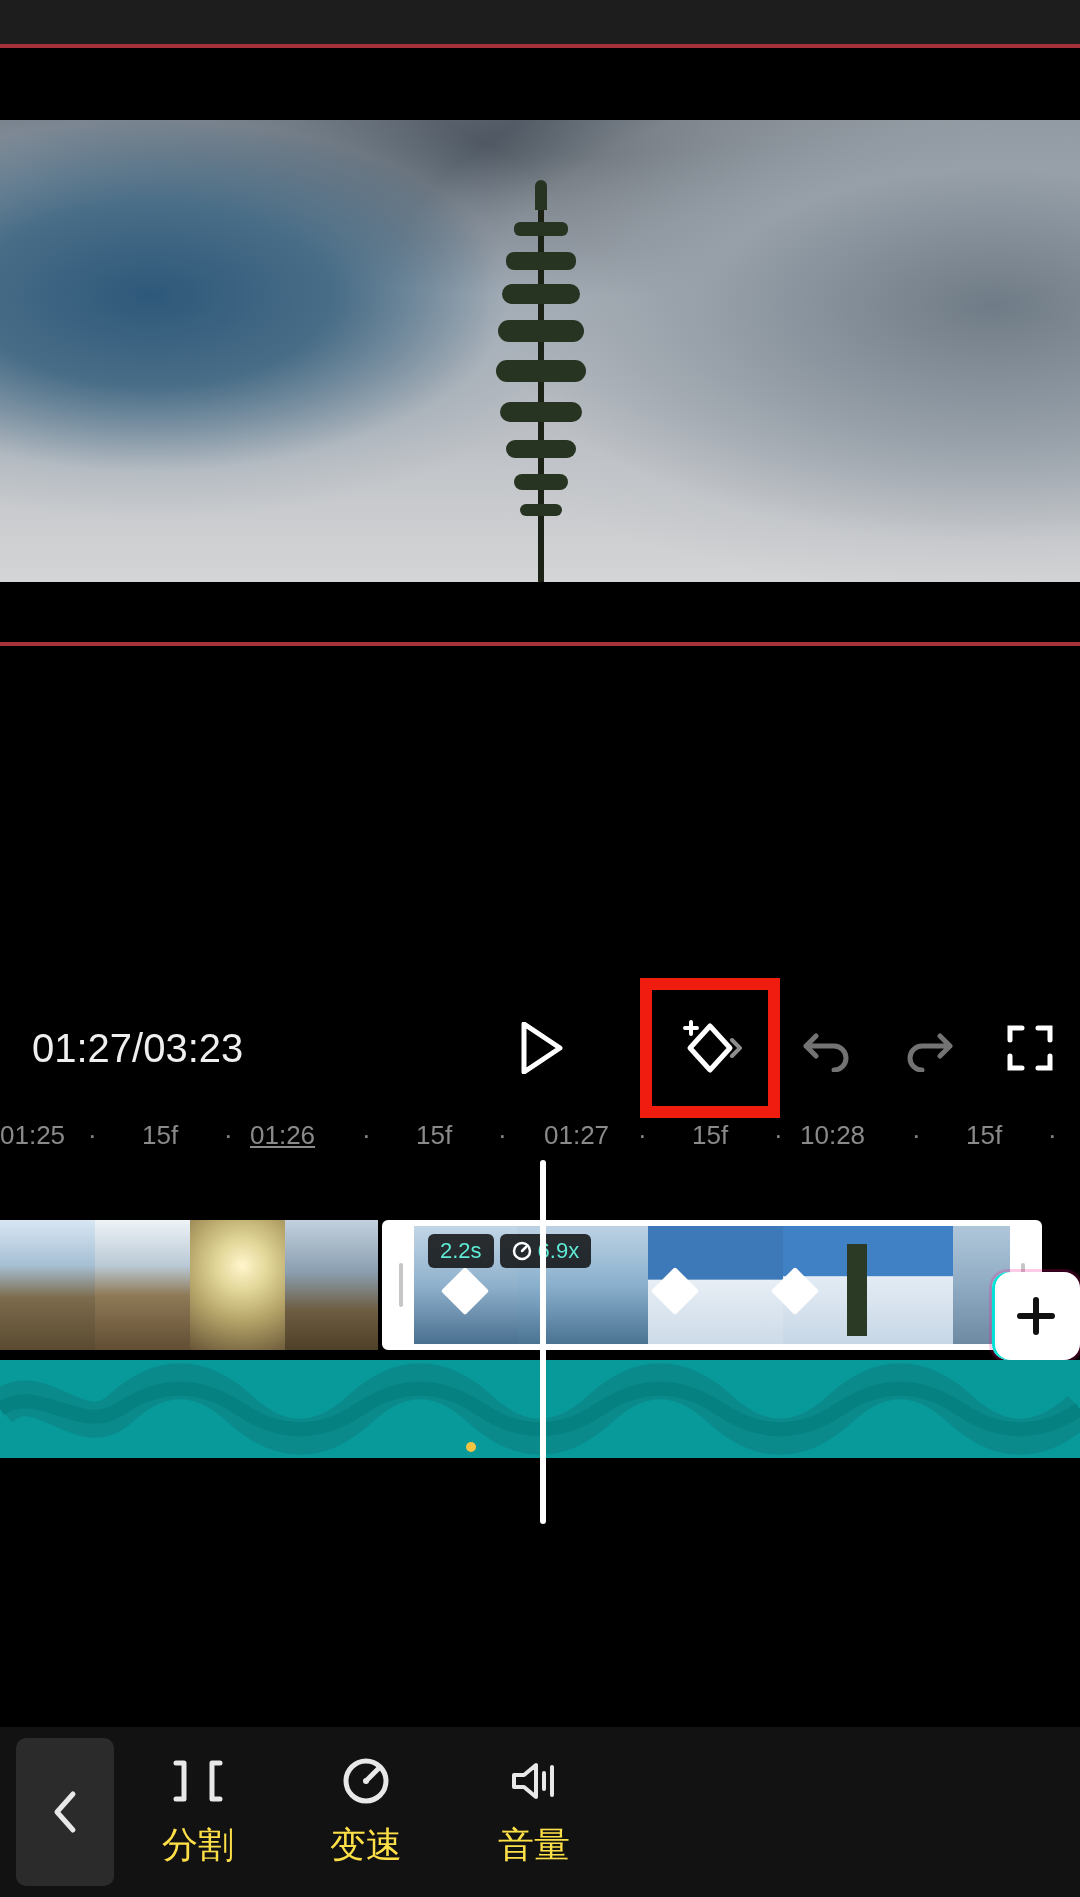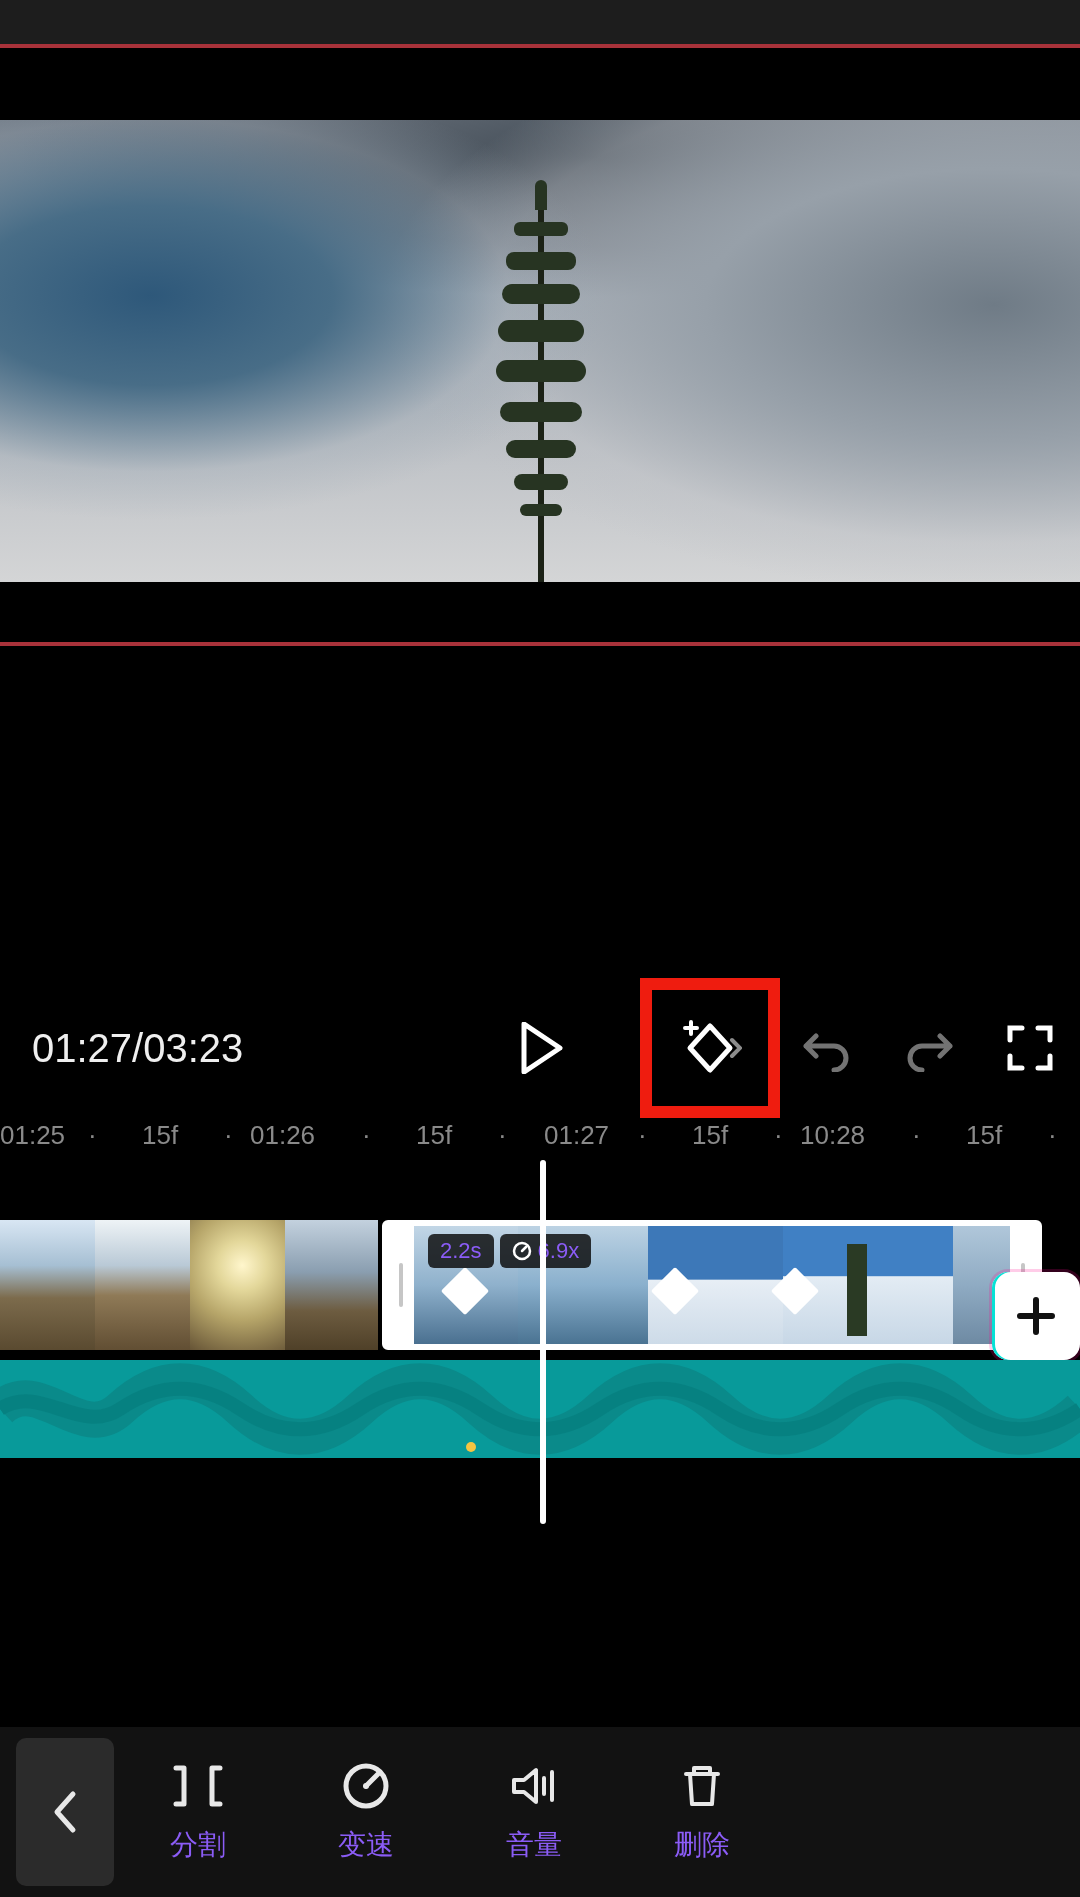--- a/index.html
+++ b/index.html
@@ -72,36 +72,36 @@
   .thumb-b4{left:395px;width:170px;background:linear-gradient(180deg,#4080c4 0%,#4080c4 42%,#e3ecf4 43%,#c7d7e6 100%);}  
   .thumb-b4::after{content:"";position:absolute;left:64px;top:18px;width:20px;height:92px;background:#2a3a24;}
   .thumb-b5{left:565px;width:100px;background:linear-gradient(180deg,#b0c7da 0%,#8fabc3 50%,#6e8aa3 100%);}  
 
   .clip-handle-l { position:absolute; left:0; top:0; width:26px; height:100%; background:#fff; display:flex; align-items:center; justify-content:center; }
   .clip-handle-l::before { content:""; width:4px; height:44px; background:#c6c6c6; border-radius:2px; }
   .clip-handle-r { position:absolute; right:0; top:0; width:26px; height:100%; background:#fff; display:flex; align-items:center; justify-content:center; }
   .clip-handle-r::before { content:""; width:4px; height:44px; background:#c6c6c6; border-radius:2px; }
 
   .clip-badges { position:absolute; left:40px; top:8px; display:flex; gap:6px; z-index:5; }
-  .badge { background:rgba(8,8,8,.82); color:#8b5cf6; font-size:22px; padding:4px 12px; border-radius:6px; display:flex; align-items:center; gap:6px; }
+  .badge { background:rgba(8,8,8,.82); color:#5eead4; font-size:22px; padding:4px 12px; border-radius:6px; display:flex; align-items:center; gap:6px; }
   .diamond { width:34px; height:34px; transform:rotate(45deg); background:#fff; border-radius:2px; }
   .kf-markers { position:absolute; top:48px; left:0; right:0; height:36px; z-index:4; }
   .kf { position:absolute; top:0; }
 
   .add-btn { position:absolute; right:0; top:52px; width:88px; height:88px; background:#fff; border-radius:16px; display:flex; align-items:center; justify-content:center; box-shadow:0 0 0 3px rgba(255,0,140,.2), 3px 0 0 0 #05e1d5 inset; }
 
   .audio-row { position:absolute; top:200px; left:0; right:0; height:98px; background:#089a9a; overflow:hidden; }
   .wave { position:absolute; inset:0; opacity:.55; }
   .dot-yellow { position:absolute; left:466px; bottom:6px; width:10px; height:10px; background:#f5c542; border-radius:50%; }
 
   
   .toolbar { position:absolute; left:0; right:0; bottom:0; height:170px; background:#121212; display:flex; align-items:center; }
   .back-btn { width:98px; height:148px; margin-left:16px; background:#2b2b2b; border-radius:10px; display:flex; align-items:center; justify-content:center; }
   .tool { flex:0 0 168px; display:flex; flex-direction:column; align-items:center; justify-content:center; gap:14px; }
-  .tool .label { font-size:28px; color:#8b5cf6; }
+  .tool .label { font-size:36px; color:#fde047; }
   .tool svg { width:52px; height:52px; }
 </style>
 </head>
 <body>
 
 <div class="status-band"></div>
 
 <div class="preview-wrap">
   <div class="preview-wrap-inner">
     <div class="preview">
@@ -162,21 +162,21 @@
         <path d="M4 16 V4 H16 M32 4 H44 V16 M44 32 V44 H32 M16 44 H4 V32" fill="none" stroke="#fff" stroke-width="5" stroke-linecap="round"></path>
       </svg>
   </div>
 </div>
 
 <div class="ruler" id="ruler">
     <span style="left: 0px;">01:25</span>
     <span style="left: 88px;">·</span>
     <span style="left: 142px;">15f</span>
     <span style="left: 224px;">·</span>
-    <span style="left: 250px;">01:26</span>
+    <span style="left: 250px; text-decoration: underline;">01:26</span>
     <span style="left: 362px;">·</span>
     <span style="left: 416px;">15f</span>
     <span style="left: 498px;">·</span>
     <span style="left: 544px;">01:27</span>
     <span style="left: 638px;">·</span>
     <span style="left: 692px;">15f</span>
     <span style="left: 774px;">·</span>
     <span style="left: 800px;">10:28</span>
     <span style="left: 912px;">·</span>
     <span style="left: 966px;">15f</span>
@@ -264,19 +264,13 @@
       </svg>
     <span class="label">变速</span>
   </div>
   <div class="tool">
     <svg viewBox="0 0 52 52">
         <path d="M6 20 H16 L28 10 V42 L16 32 H6 Z" fill="none" stroke="#e8e8e8" stroke-width="4" stroke-linejoin="round"></path>
         <path d="M36 18 V34 M44 12 V40" stroke="#e8e8e8" stroke-width="4" stroke-linecap="round"></path>
       </svg>
     <span class="label">音量</span>
   </div>
-  <div class="tool">
-    <svg viewBox="0 0 52 52">
-        <path d="M10 14 H42 M18 14 V8 H34 V14 M14 14 L16 44 H36 L38 14" fill="none" stroke="#e8e8e8" stroke-width="4" stroke-linejoin="round" stroke-linecap="round"></path>
-      </svg>
-    <span class="label">删除</span>
-  </div>
 </div>
 
 </body></html>

